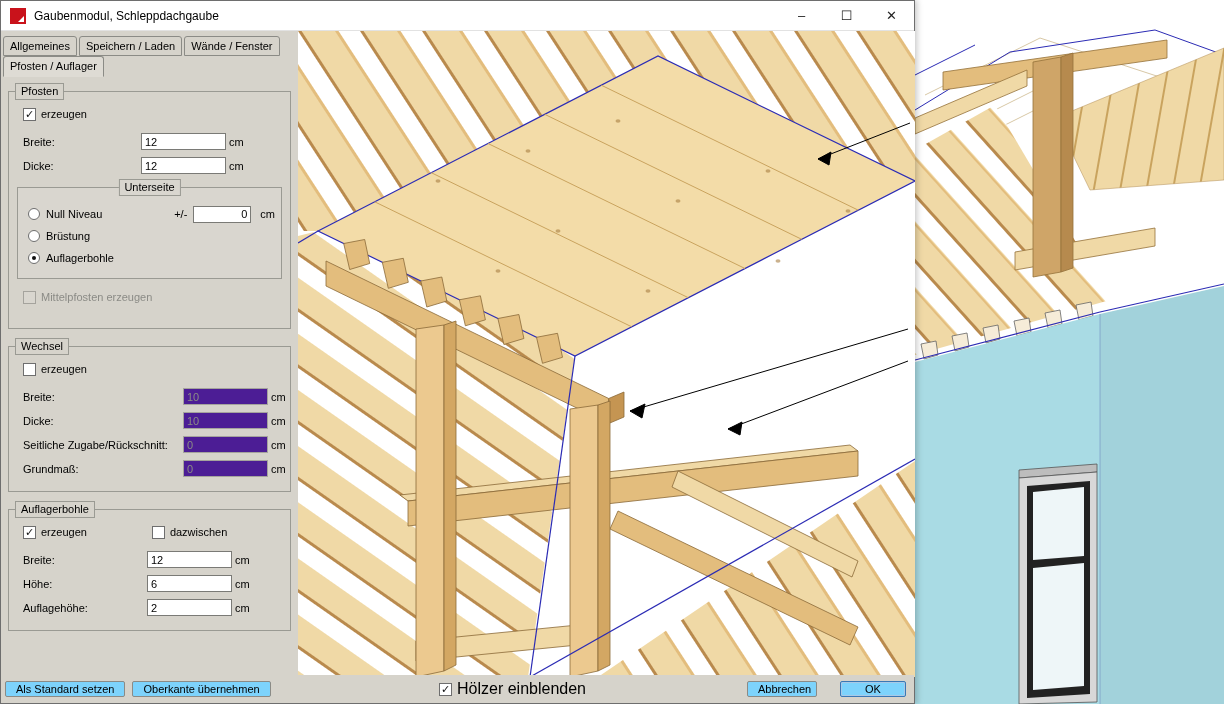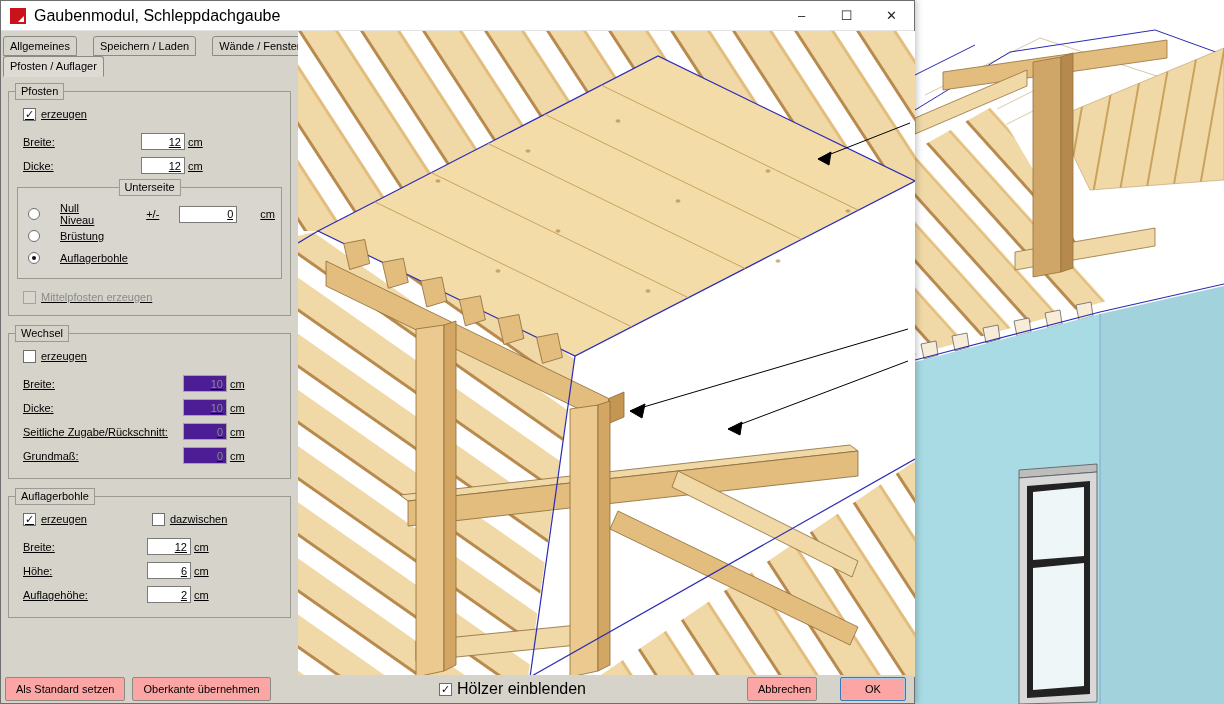--- a/index.html
+++ b/index.html
@@ -19,68 +19,68 @@
   .bg-view{position:absolute;left:915px;top:0;width:309px;height:704px;background:#fff;}
 
   
   .dialog{position:absolute;left:0;top:0;width:915px;height:704px;
           background:var(--panel-bg);border:1px solid #6e6e6e;
           box-shadow:2px 0 6px rgba(0,0,0,.22);}
   .titlebar{height:30px;background:#fff;display:flex;align-items:center;position:relative;border-bottom:1px solid #e2e2e2;}
   .app-logo{width:16px;height:16px;margin:0 8px 0 9px;background:#c9121b;position:relative;flex:0 0 auto;}
   .app-logo::after{content:"";position:absolute;right:2px;bottom:2px;width:0;height:0;
                    border-left:6px solid transparent;border-bottom:6px solid #fff;}
-  .title-text{font-size:16px;}
+  .title-text{font-size:12px;}
   .win-controls{position:absolute;right:0;top:0;height:29px;display:flex;}
   .win-btn{width:45px;height:29px;display:flex;align-items:center;justify-content:center;
            font-size:13px;color:#222;cursor:default;}
 
   
   .left-panel{position:absolute;left:0;top:30px;width:297px;height:646px;background:var(--panel-bg);font-size:11px;}
   .tabs{padding:5px 2px 0 2px;}
-  .tab-row{display:flex;gap:16px;}
+  .tab-row{display:flex;gap:2px;}
   .tab{border:1px solid #8b8b86;border-radius:3px 3px 0 0;height:20px;line-height:18px;
        padding:0 6px;background:var(--panel-bg);white-space:nowrap;}
   .tab.active{background:#dedbd4;font-weight:normal;height:21px;border-bottom-color:#dedbd4;}
-  .panel-content{padding:14px 7px 0 7px;text-decoration:underline;}
+  .panel-content{padding:14px 7px 0 7px;}
 
   .group{position:relative;border:1px solid #9a9a93;margin-bottom:17px;padding:12px 6px 8px 6px;}
   .group-caption{position:absolute;top:-9px;left:6px;background:var(--panel-bg);
                  border:1px solid #9a9a93;padding:0 5px;line-height:15px;font-size:11px;}
   .subgroup{position:relative;border:1px solid #9a9a93;margin:12px 2px 10px 2px;padding:12px 6px 6px 6px;background:#d9d6cf;}
   .subgroup .group-caption{left:50%;transform:translateX(-50%);background:#d9d6cf;}
 
   .row-check{display:flex;align-items:center;gap:5px;margin:2px 0 10px 8px;height:16px;}
   .cb{width:13px;height:13px;background:#fff;border:1px solid #6e6e6e;font-size:11px;
       line-height:11px;text-align:center;color:#111;flex:0 0 auto;}
   .cb.disabled{background:#d9d6cf;border-color:#a5a39d;}
   .lbl-disabled{color:#8b8b86;}
 
   .field-row{display:flex;align-items:center;margin:5px 0 5px 8px;height:19px;}
   .field-label{flex:0 0 118px;}
   .field-label.wide{flex:0 0 160px;}
-  .field-input{width:44px;height:17px;border:1px solid #7a7a76;font-size:11px;text-align:right;
+  .field-input{width:85px;height:17px;border:1px solid #7a7a76;font-size:11px;text-align:left;
                padding:0 3px;background:#fff;font-family:"Liberation Sans",sans-serif;}
   .field-input:disabled{background:#4c1d95;color:#8b8b86;border-color:#a5a39d;}
   .unit{margin-left:3px;}
 
-  .radio-row{display:flex;align-items:center;gap:20px;margin:6px 0 6px 4px;height:16px;}
+  .radio-row{display:flex;align-items:center;gap:6px;margin:6px 0 6px 4px;height:16px;}
   .radio{width:12px;height:12px;border-radius:50%;border:1px solid #6e6e6e;background:#fff;position:relative;flex:0 0 auto;}
   .radio.sel::after{content:"";position:absolute;left:3px;top:3px;width:4px;height:4px;background:#111;border-radius:50%;}
   .radio-row .spacer{flex:1;}
   .offset-input{width:58px;height:17px;border:1px solid #7a7a76;font-size:11px;text-align:right;
                 padding:0 3px;background:#fff;font-family:"Liberation Sans",sans-serif;}
 
   
   .viewport{position:absolute;left:297px;top:30px;width:617px;height:646px;background:#fff;overflow:hidden;}
 
   
   .footer{position:absolute;left:0;bottom:0;width:913px;height:28px;background:var(--panel-bg);
           display:flex;align-items:center;}
-  .btn{height:24px;background:#fca5a5;border:1px solid #8b8b86;border-radius:2px;font-size:11px;
+  .btn{height:16px;background:#7dd3fc;border:1px solid #8b8b86;border-radius:2px;font-size:11px;
        padding:0 10px;font-family:"Liberation Sans",sans-serif;color:#000;}
   .btn-set{margin-left:4px;}
   .btn-apply{margin-left:7px;}
   .footer-check{position:absolute;left:438px;display:flex;align-items:center;gap:5px;}
   .btn-cancel{position:absolute;right:97px;width:70px;}
   .btn-ok{position:absolute;right:8px;width:66px;border:1px solid #3a78b5;box-shadow:inset 0 0 0 1px #a9c9e6;}
 </style>
 </head>
 <body>
 
@@ -204,21 +204,21 @@
           <div class="radio-row">
             <span class="radio"></span>
             <span>Brüstung</span>
           </div>
           <div class="radio-row">
             <span class="radio sel"></span>
             <span>Auflagerbohle</span>
           </div>
         </div>
 
-        <div class="row-check" style="margin-bottom:2px;">
+        <div class="row-check" style="margin-bottom:15px;">
           <span class="cb disabled"></span>
           <span class="lbl-disabled">Mittelpfosten erzeugen</span>
         </div>
       </div>
 
       <div class="group">
         <div class="group-caption">Wechsel</div>
         <div class="row-check">
           <span class="cb"></span>
           <span>erzeugen</span>

